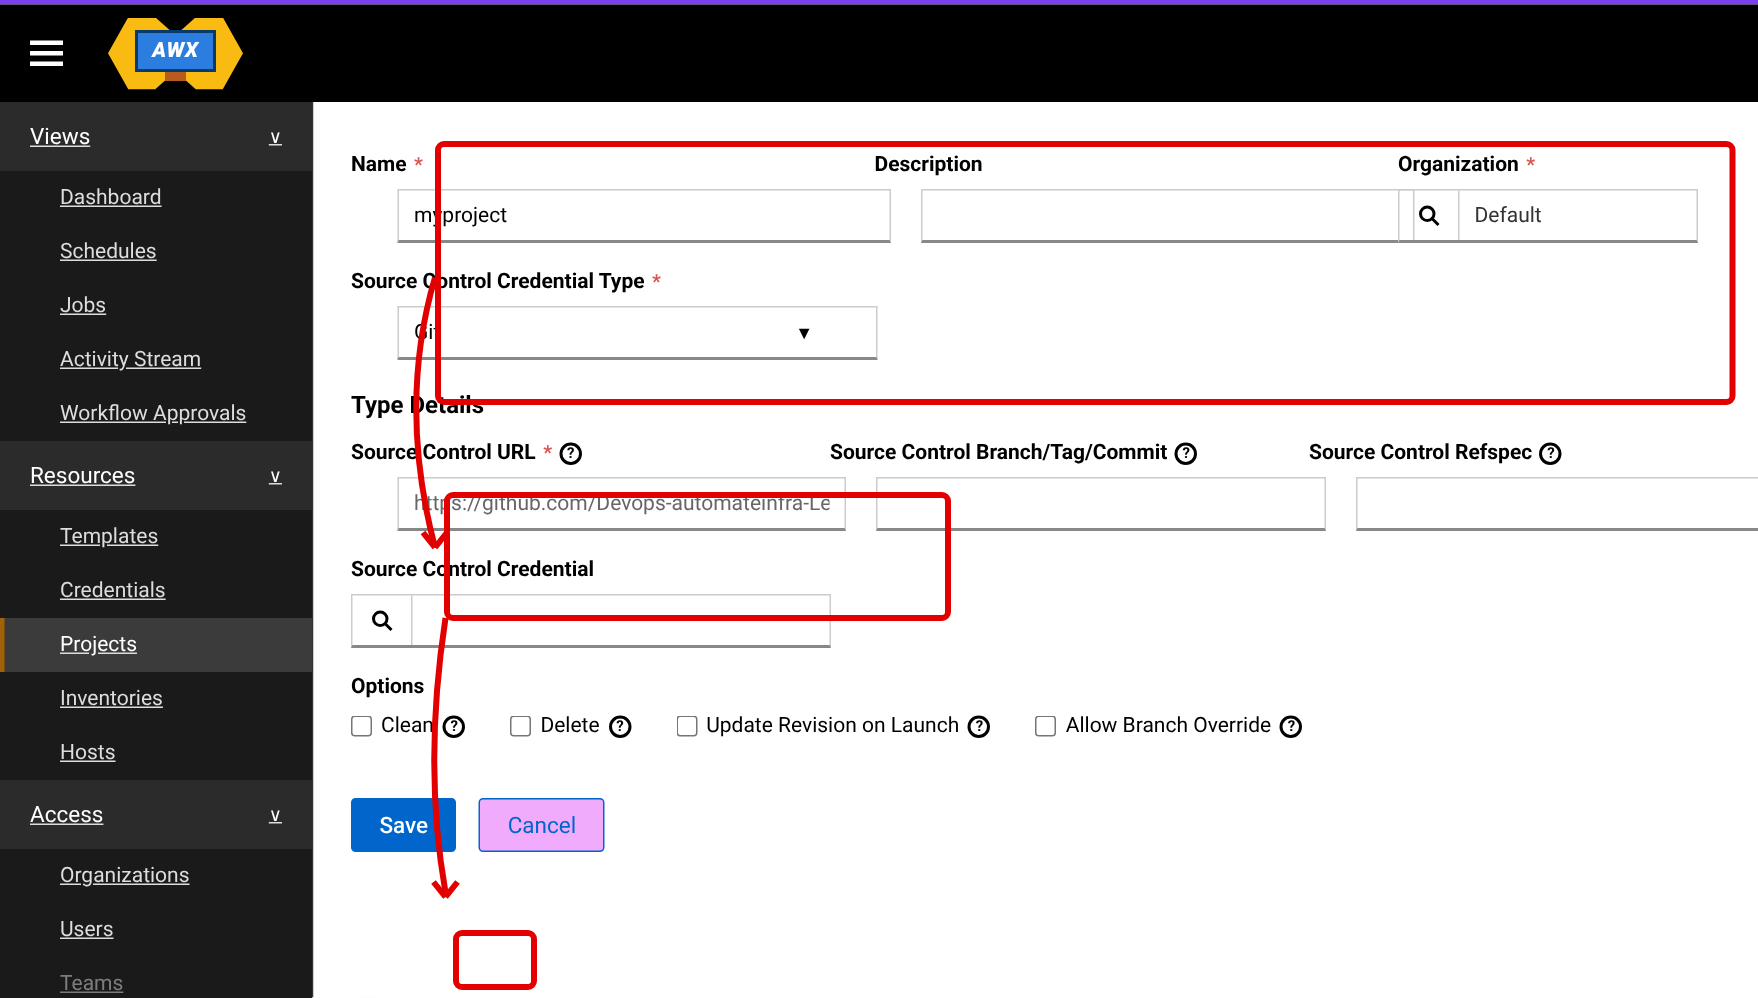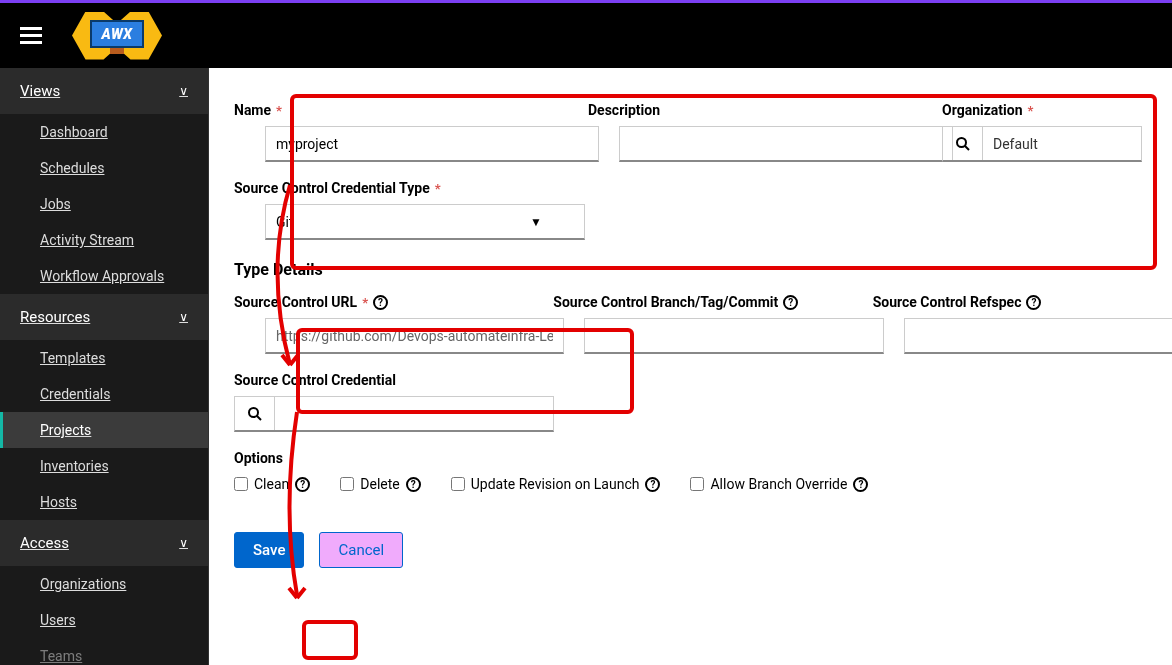--- a/index.html
+++ b/index.html
@@ -12,21 +12,21 @@
 .hex-bg { position: absolute; top: 0; left: 0; width: 90px; height: 48px; background: #f9ba12; clip-path: polygon(15% 0%, 35% 0%, 50% 25%, 65% 0%, 85% 0%, 100% 50%, 85% 100%, 65% 100%, 50% 75%, 35% 100%, 15% 100%, 0% 50%); }
 .logo-screen { position: absolute; top: 8px; left: 18px; width: 54px; height: 28px; background: #2b7ee0; border: 2px solid #0a3a6b; display: flex; align-items: center; justify-content: center; color: #fff; font-weight: 900; font-style: italic; font-size: 14px; letter-spacing: 0.5px; }
 .logo-stand { position: absolute; top: 36px; left: 38px; width: 14px; height: 6px; background: #b85c1e; }
 .app-body { display: flex; height: calc(100% - 68px); }
 .sidebar { width: 209px; background: #1a1a1a; color: #ddd; overflow-y: auto; border-right: 1px solid #333; text-decoration: underline; }
 .sidebar-scroll-indicator { position:absolute; left:240px; top:68px; width:10px; height:597px; background:#f1f1f1; }
 .sidebar-scroll-thumb { position:absolute; left:240px; top:68px; width:10px; height:200px; background:#c1c1c1; border-radius:4px; }
 .section-header { display: flex; justify-content: space-between; align-items: center; padding: 14px 20px; font-size: 15px; color: #fff; cursor: pointer; background: #2b2b2b; }
 .section-header .chev { font-size: 12px; }
 .nav-item { padding: 10px 20px 10px 40px; font-size: 14px; color: #ddd; cursor: pointer; }
-.nav-item.active { background: #3b3b3b; border-left: 3px solid #14b8a6; padding-left: 37px; color: #fff; }
+.nav-item.active { background: #3b3b3b; border-left: 3px solid #a16207; padding-left: 37px; color: #fff; }
 .main { flex: 1; background: #fff; padding: 20px 0 20px 25px; overflow: hidden; position: relative; }
 .form-row { display: flex; gap: 20px; margin-bottom: 18px; }
 .form-group { flex: 1; min-width: 0; }
 .form-label { font-size: 14px; font-weight: 700; color: #000; margin-bottom: 8px; display: flex; align-items: center; gap: 5px; }
 .req { color: #d9534f; font-weight: bold; font-size: 13px; }
 .help-icon { display:inline-flex; width: 15px; height: 15px; border: 2px solid #000; border-radius: 50%; align-items: center; justify-content: center; font-size: 10px; font-weight: bold; cursor: pointer; }
 .text-input, .select-input { width: 100%; height: 36px; border: 1px solid #ccc; border-bottom: 2px solid #888; padding: 0 10px; font-size: 14px; background: #fff; margin-left: 31px; }
 .select-wrap { position: relative; }
 .select-caret { position: absolute; right: 12px; top: 50%; transform: translateY(-50%); pointer-events: none; font-size: 12px; }
 .lookup-input { display: flex; height: 36px; border: 1px solid #ccc; border-bottom: 2px solid #888; }
@@ -38,21 +38,21 @@
 .checkbox-item input { width: 14px; height: 14px; }
 .button-row { display: flex; gap: 15px; }
 .btn { height: 36px; padding: 0 18px; font-size: 15px; border-radius: 3px; cursor: pointer; border: 1px solid; }
 .btn-primary { background: #0066cc; color: #fff; border-color: #0066cc; font-weight: 500; }
 .btn-secondary { background: #f0abfc; color: #0066cc; border-color: #0066cc; }
 .highlight-box1 { position: absolute; border: 4px solid #e30000; border-radius: 6px; pointer-events: none; top: 94px; left: 290px; width: 867px; height: 176px; z-index: 50; }
 .highlight-box2 { position: absolute; border: 4px solid #e30000; border-radius: 6px; pointer-events: none; top: 328px; left: 296px; width: 338px; height: 86px; z-index: 50; }
 .highlight-box3 { position: absolute; border: 4px solid #e30000; border-radius: 6px; pointer-events: none; top: 620px; left: 302px; width: 56px; height: 40px; z-index: 50; }
 .arrow-svg { position: absolute; pointer-events: none; z-index: 49; }
 .org-group { width: 200px; flex: none; }
-.form-section1 { padding-right: 30px; }
+.form-section1 { padding-right: 40px; }
 </style>
 </head>
 <body>
 
 <div class="topbar-purple"></div>
 
 <div class="header">
   <div class="hamburger">
     <span></span>
       <span></span>

